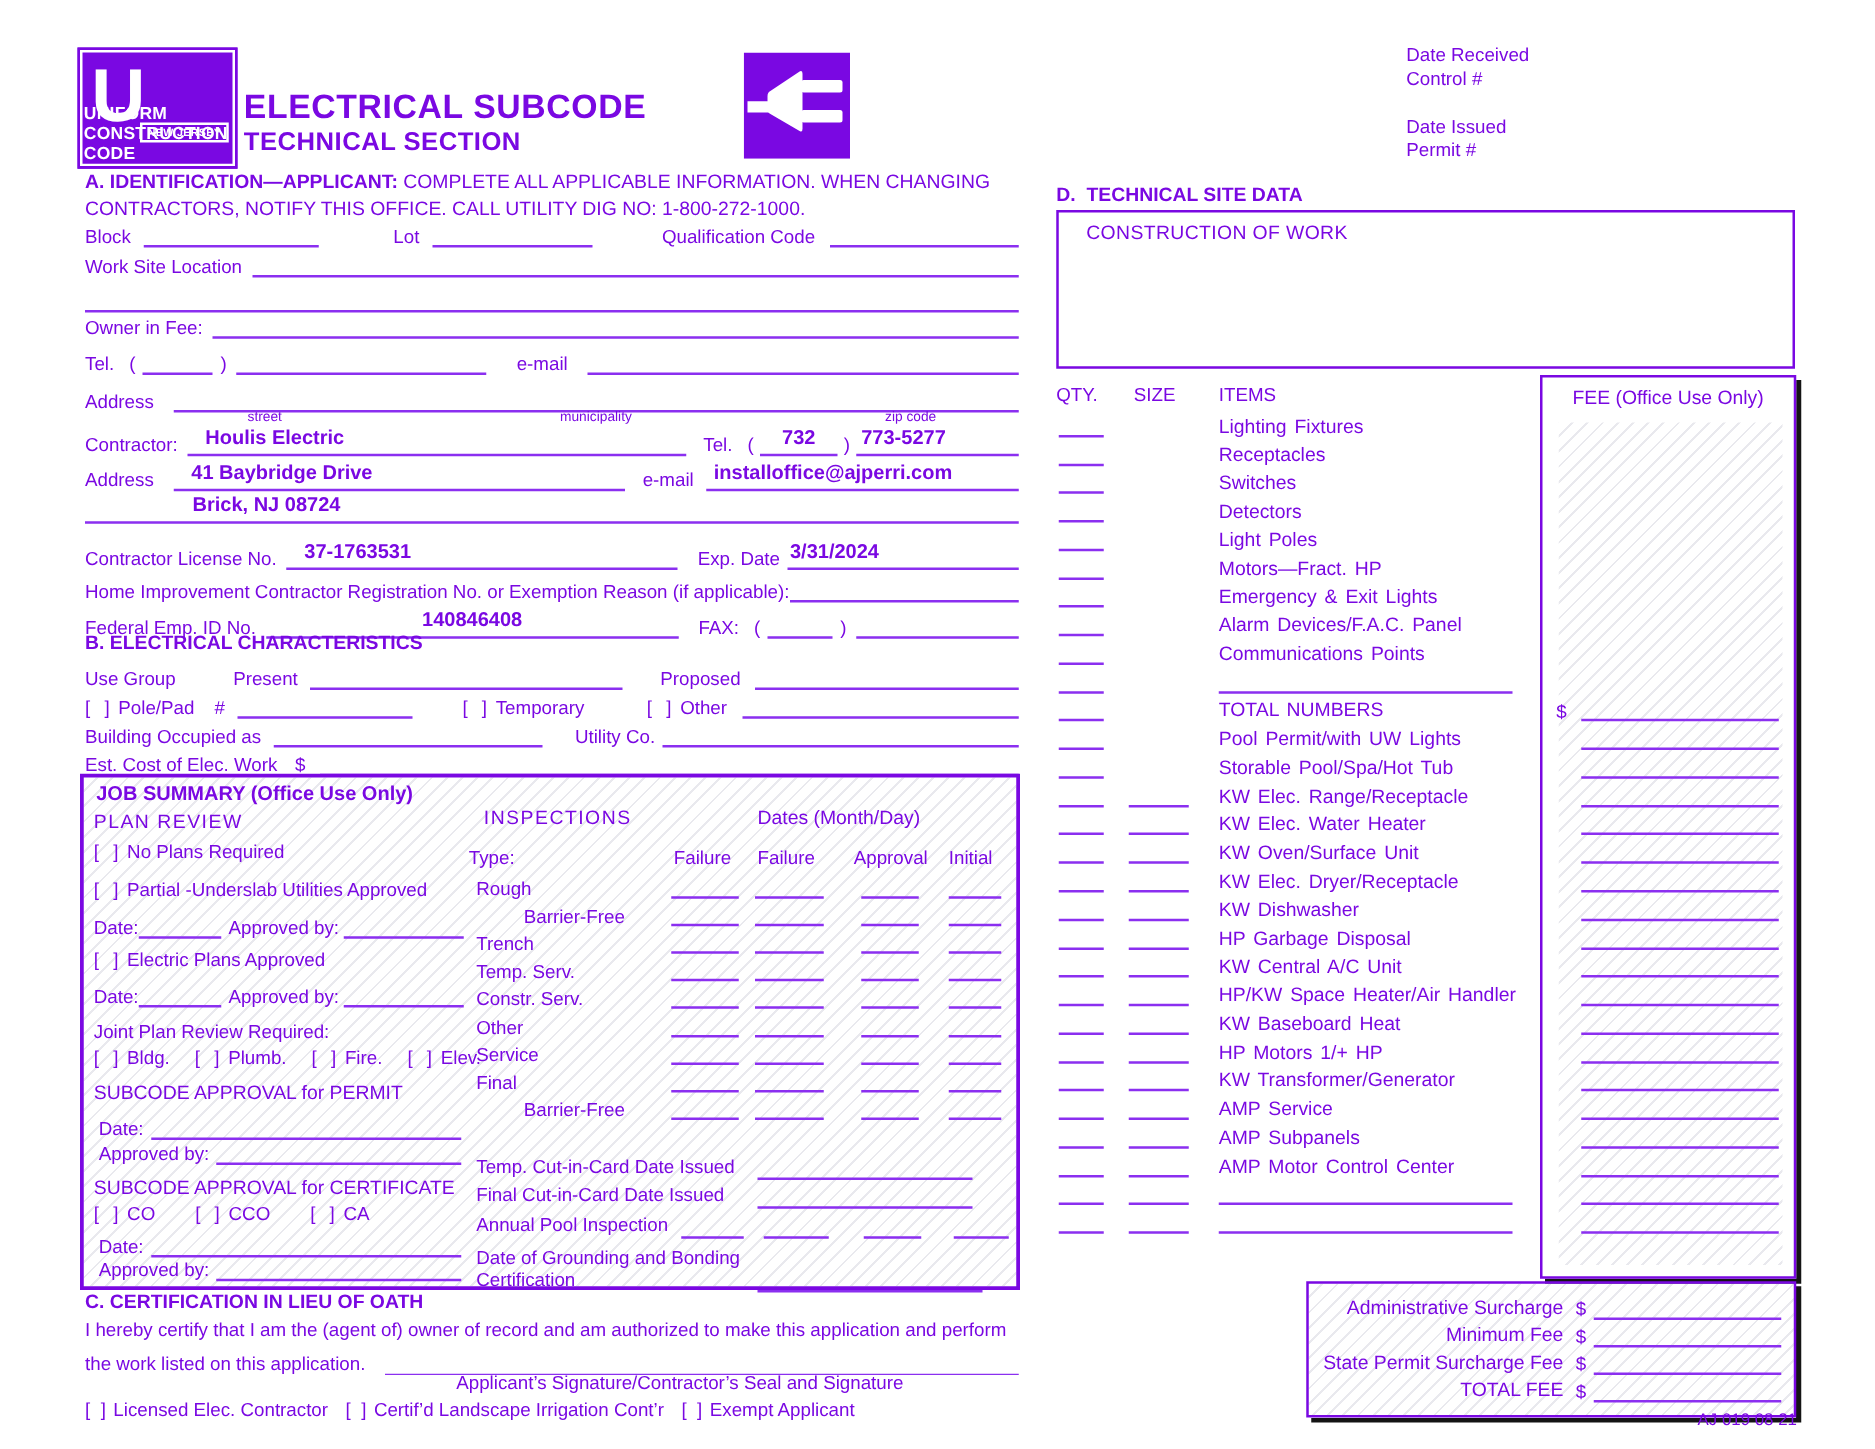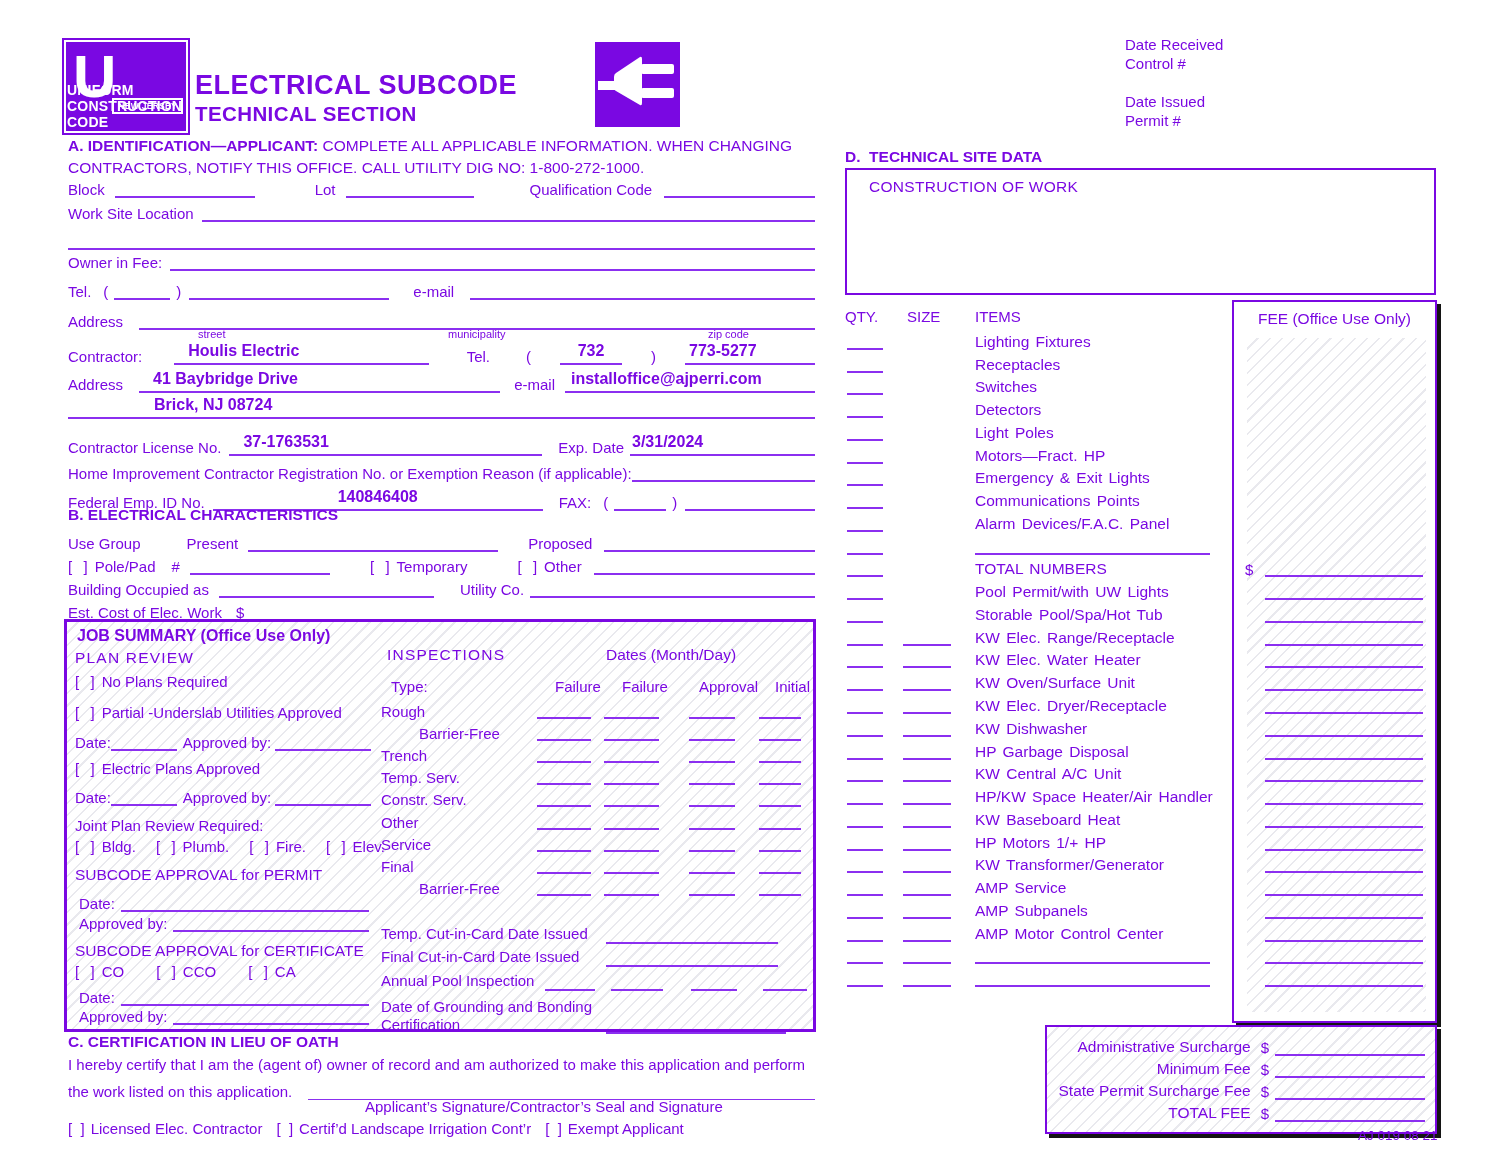--- a/index.html
+++ b/index.html
@@ -139,21 +139,21 @@
     <span class="lbl">Address</span>
     <span class="ul flex" style="margin-left:16px;"></span>
   </div>
 
   <div class="arow small-lab" style="top:326px;height:14px;">
     <span class="abs" style="left:130px;">street</span>
     <span class="abs" style="left:380px;">municipality</span>
     <span class="abs" style="left:640px;">zip code</span>
   </div>
 
-  <div class="arow" style="top:343px;gap:24px;">
+  <div class="arow" style="top:343px;">
     <span class="lbl">Contractor:</span>
     <span class="ul flex" style="margin-left:8px;">
       <span class="val">Houlis Electric</span>
     </span>
     <span class="lbl" style="margin-left:14px;">Tel.</span>
     <span class="lbl" style="margin-left:12px;">(</span>
     <span class="ul" style="width:62px;margin:0 5px;">
       <span class="val center">732</span>
     </span>
     <span class="lbl">)</span>
@@ -338,21 +338,21 @@
     </div>
     <div class="jrow" style="left:12px;top:381px;width:290px;">
       <span>Approved by:</span>
       <span class="ul flex" style="margin-left:6px;"></span>
     </div>
 
     <div class="abs" style="left:306px;top:0;width:440px;height:100%;">
       <div class="abs ls1" style="left:14px;top:24px;font-size:15.5px;">INSPECTIONS</div>
       <div class="abs" style="left:233px;top:24px;font-size:15.5px;">Dates (Month/Day)</div>
 
-      <div class="abs" style="left:16px;top:56px;width:440px;height:20px;">
+      <div class="abs" style="left:0;top:56px;width:440px;height:20px;">
         <span class="abs" style="left:2px;">Type:</span>
         <span class="abs" style="left:166px;">Failure</span>
         <span class="abs" style="left:233px;">Failure</span>
         <span class="abs" style="left:310px;">Approval</span>
         <span class="abs" style="left:386px;">Initial</span>
       </div>
 
       <div class="abs" style="left:0;top:78px;width:440px;">
 
           <div class="irow">
@@ -537,28 +537,28 @@
       <div class="drow">
         <span class="dul qty"></span>
 
         <span class="ilbl">Emergency &amp; Exit Lights</span>
 
       </div>
 
       <div class="drow">
         <span class="dul qty"></span>
 
+        <span class="ilbl">Alarm Devices/F.A.C. Panel</span>
+
+      </div>
+
+      <div class="drow">
+        <span class="dul qty"></span>
+
         <span class="ilbl">Communications Points</span>
-
-      </div>
-
-      <div class="drow">
-        <span class="dul qty"></span>
-
-        <span class="ilbl">Alarm Devices/F.A.C. Panel</span>
 
       </div>
 
       <div class="drow">
         <span class="dul qty"></span>
 
         <span class="ilbl"></span>
         <span class="dul lbl-line"></span>
 
       </div>

